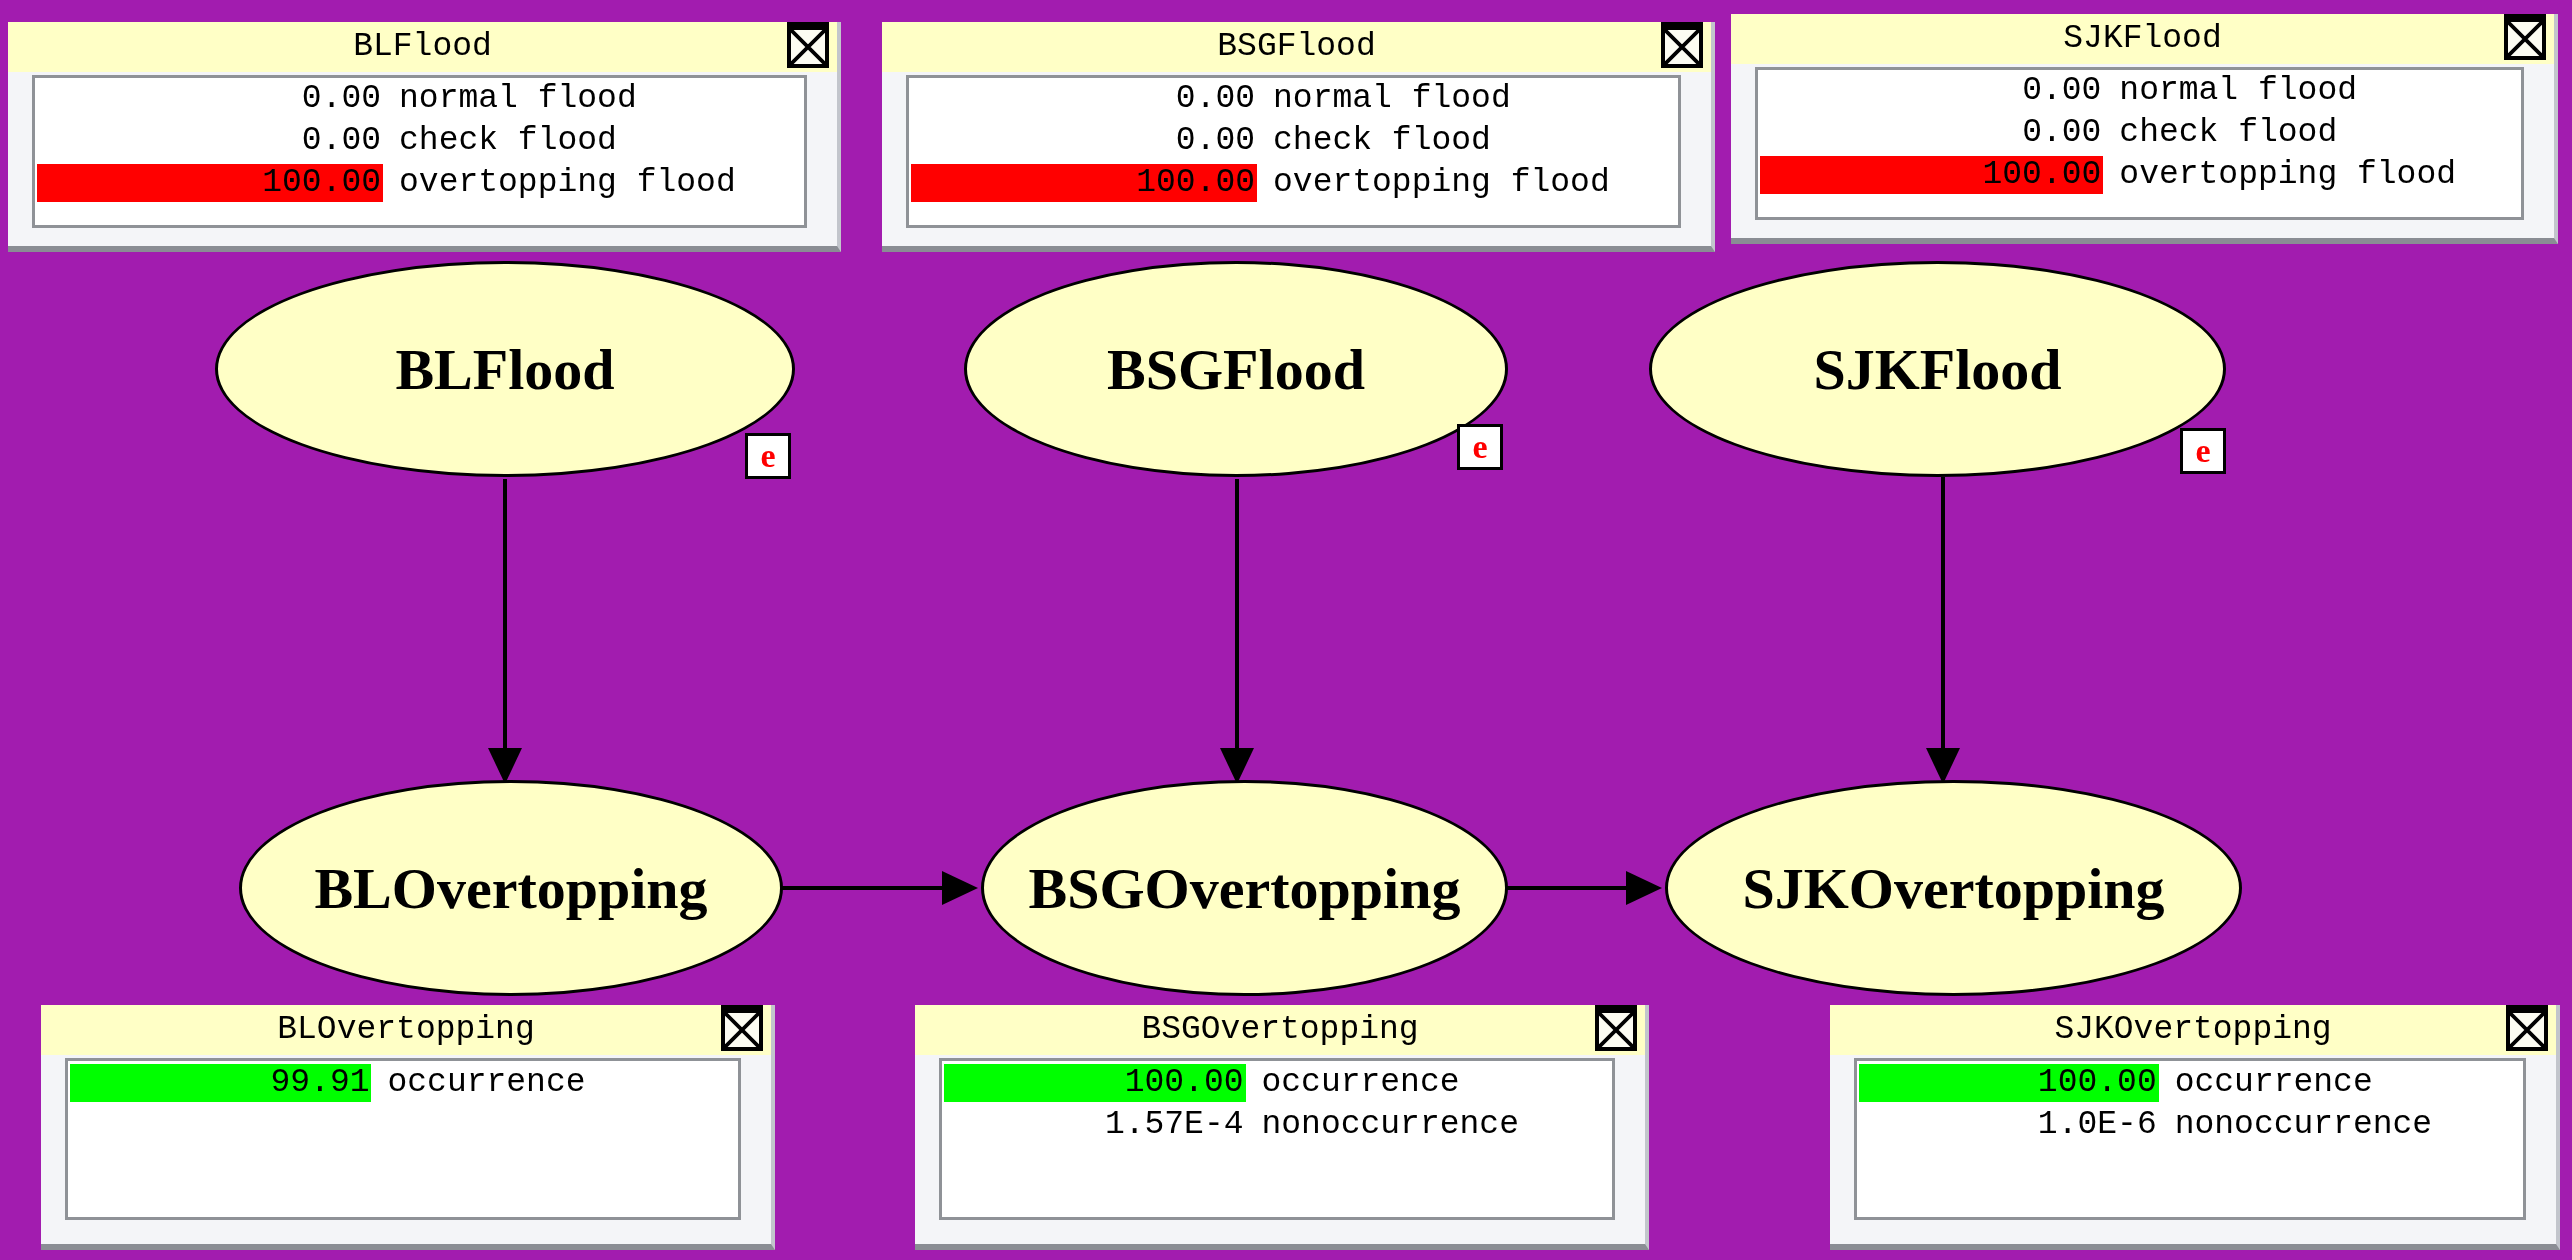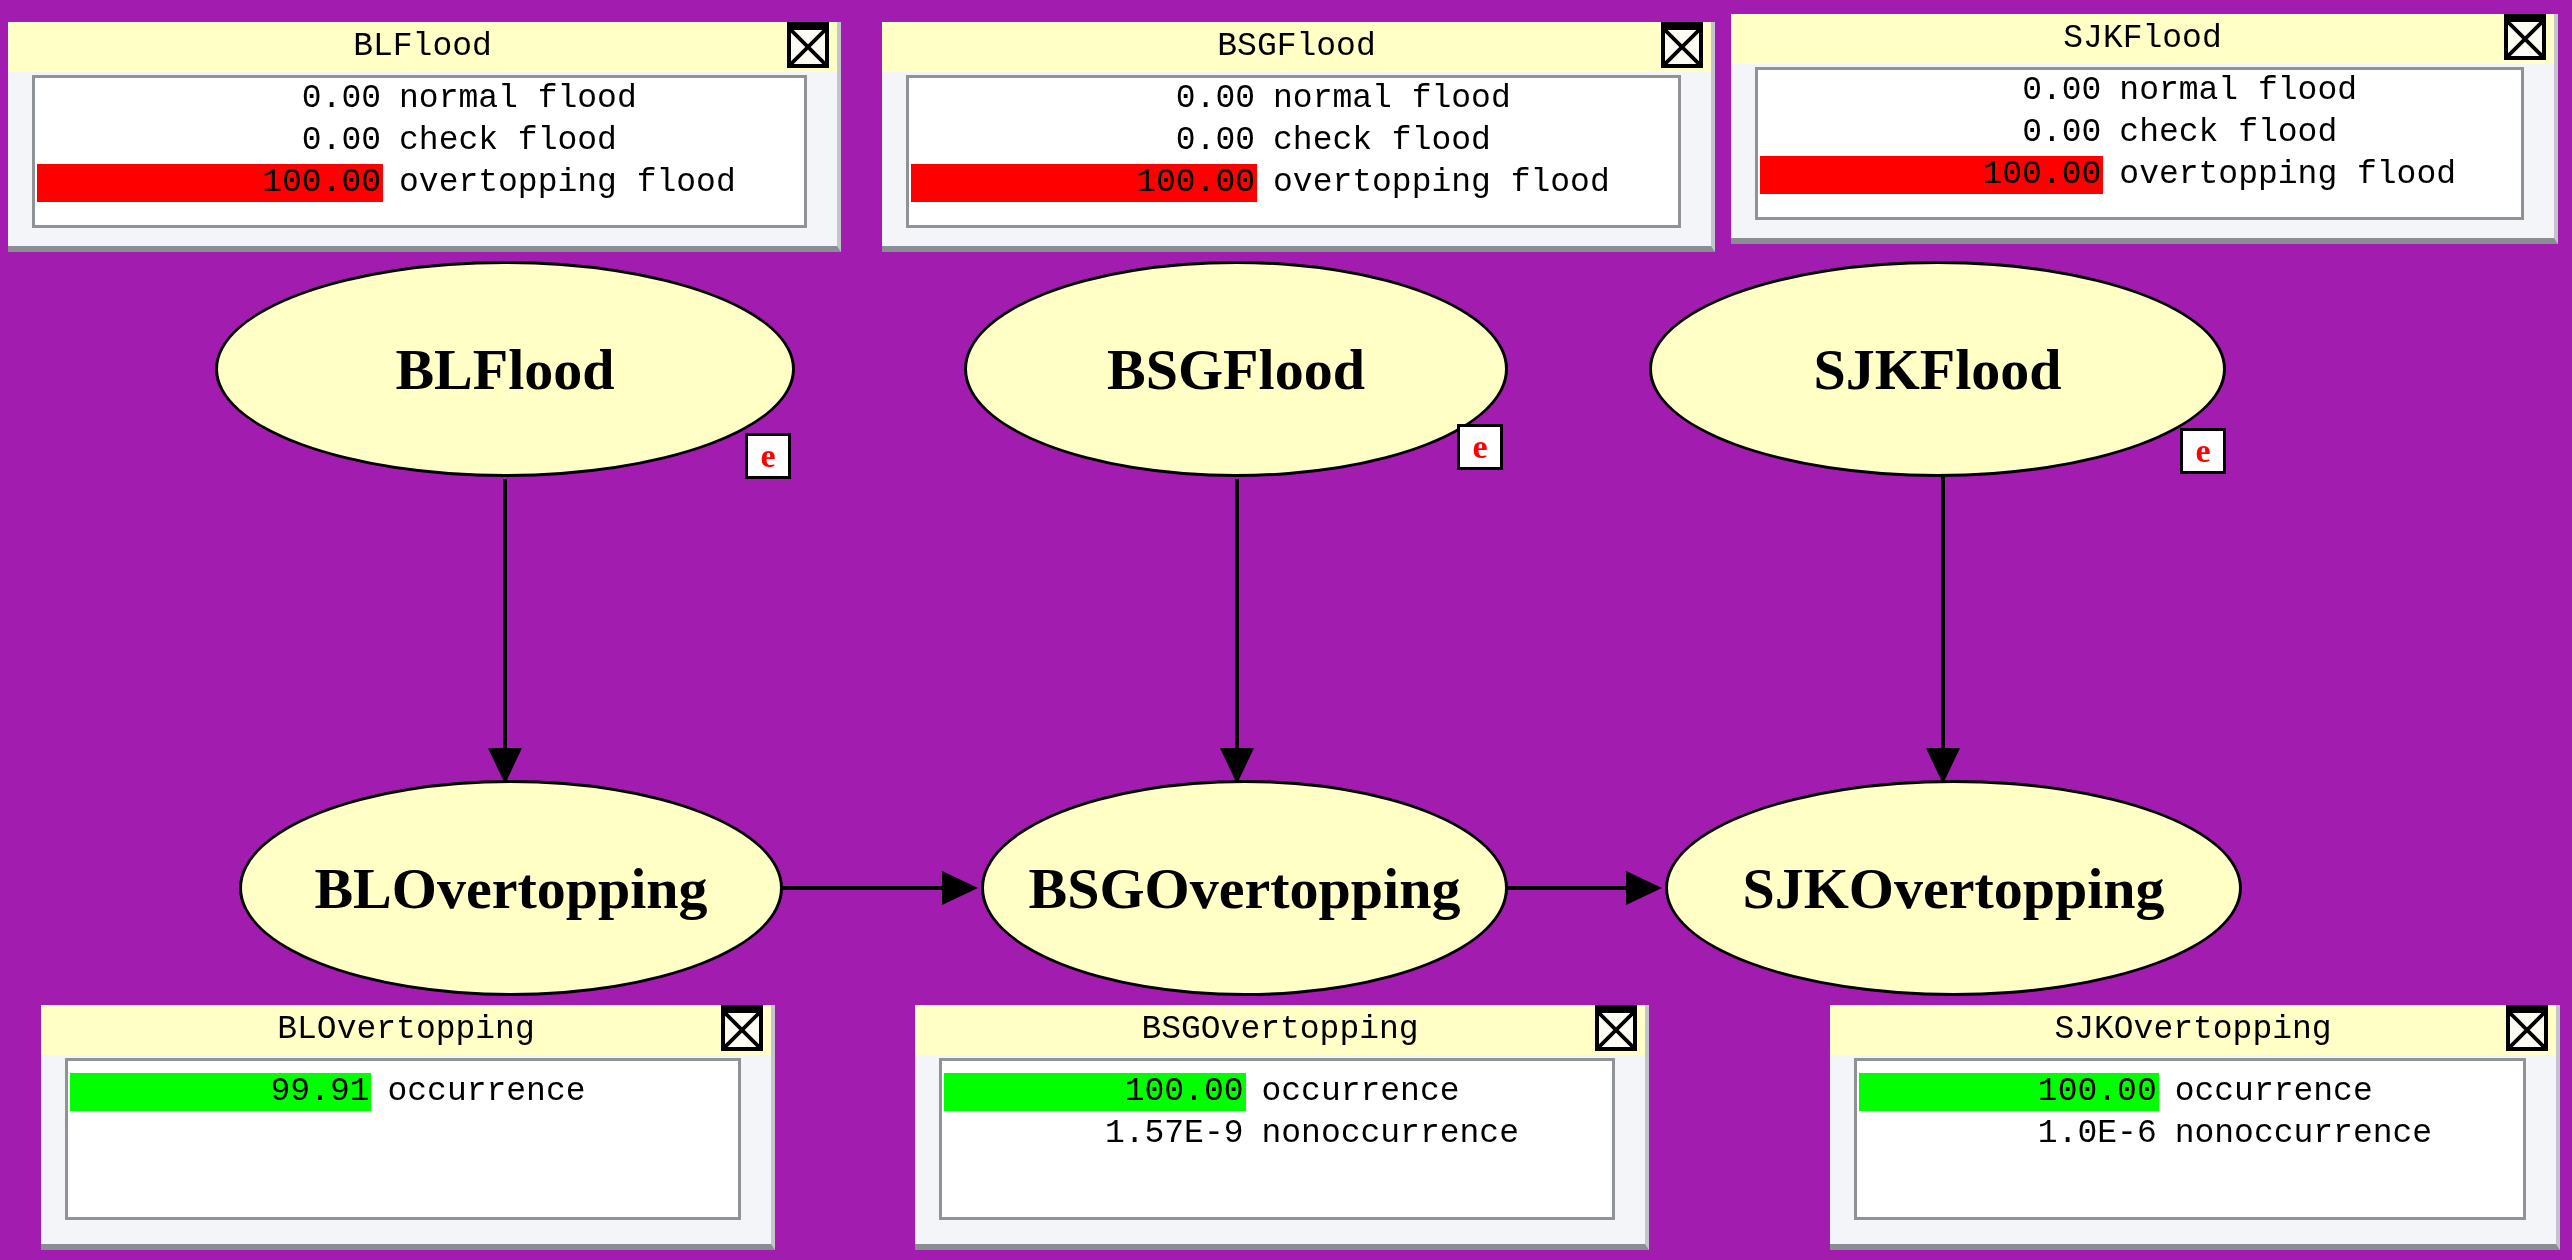--- a/index.html
+++ b/index.html
@@ -13,21 +13,21 @@
   .win-top{height:230px;}
   .win-bottom{height:245px;}
   .titlebar{position:relative;height:50px;background:#ffffc6;text-align:center;
             font-size:33px;line-height:50px;color:#000;}
   .closebox{position:absolute;top:0px;right:8px;width:42px;height:46px;box-sizing:border-box;
             border:4px solid #000;border-top-width:8px;background:#fcfcf2;}
   .closebox svg{display:block;width:100%;height:100%;}
   .panel{position:absolute;left:24px;right:30px;background:#ffffff;
          border:3px solid #8f9297;box-sizing:border-box;}
   .win-top .panel{top:53px;height:153px;}
-  .win-bottom .panel{top:53px;height:162px;padding-top:10px;}
+  .win-bottom .panel{top:53px;height:162px;padding-top:1px;}
   .prow{position:relative;height:42px;display:flex;align-items:center;
         font-size:33px;white-space:nowrap;}
   .barcol{position:relative;width:45%;height:100%;flex:none;}
   .bar{position:absolute;left:2px;top:2px;bottom:2px;width:0;}
   .num{position:relative;display:block;width:100%;text-align:right;line-height:42px;}
   .lbl{margin-left:18px;line-height:42px;}
 
   
   .node{position:absolute;background:#ffffc6;border:3px solid #000;border-radius:50%;
         display:flex;align-items:center;justify-content:center;box-sizing:border-box;
@@ -229,21 +229,21 @@
       <div class="prow">
         <span class="barcol">
             <span class="bar" style="width: 100%; background: rgb(0, 255, 0);"></span>
             <span class="num">100.00</span>
           </span>
         <span class="lbl">occurrence</span>
       </div>
       <div class="prow">
         <span class="barcol">
             <span class="bar" style="width: 0%; background: rgb(0, 255, 0);"></span>
-            <span class="num">1.57E-9</span>
+            <span class="num">1.57E-4</span>
           </span>
         <span class="lbl">nonoccurrence</span>
       </div>
     </div>
   </div>
 
   <div class="window win-bottom" style="left:1830px;top:1005px;width:730px;">
     <div class="titlebar">
       <span>SJKOvertopping</span>
       <span class="closebox">

